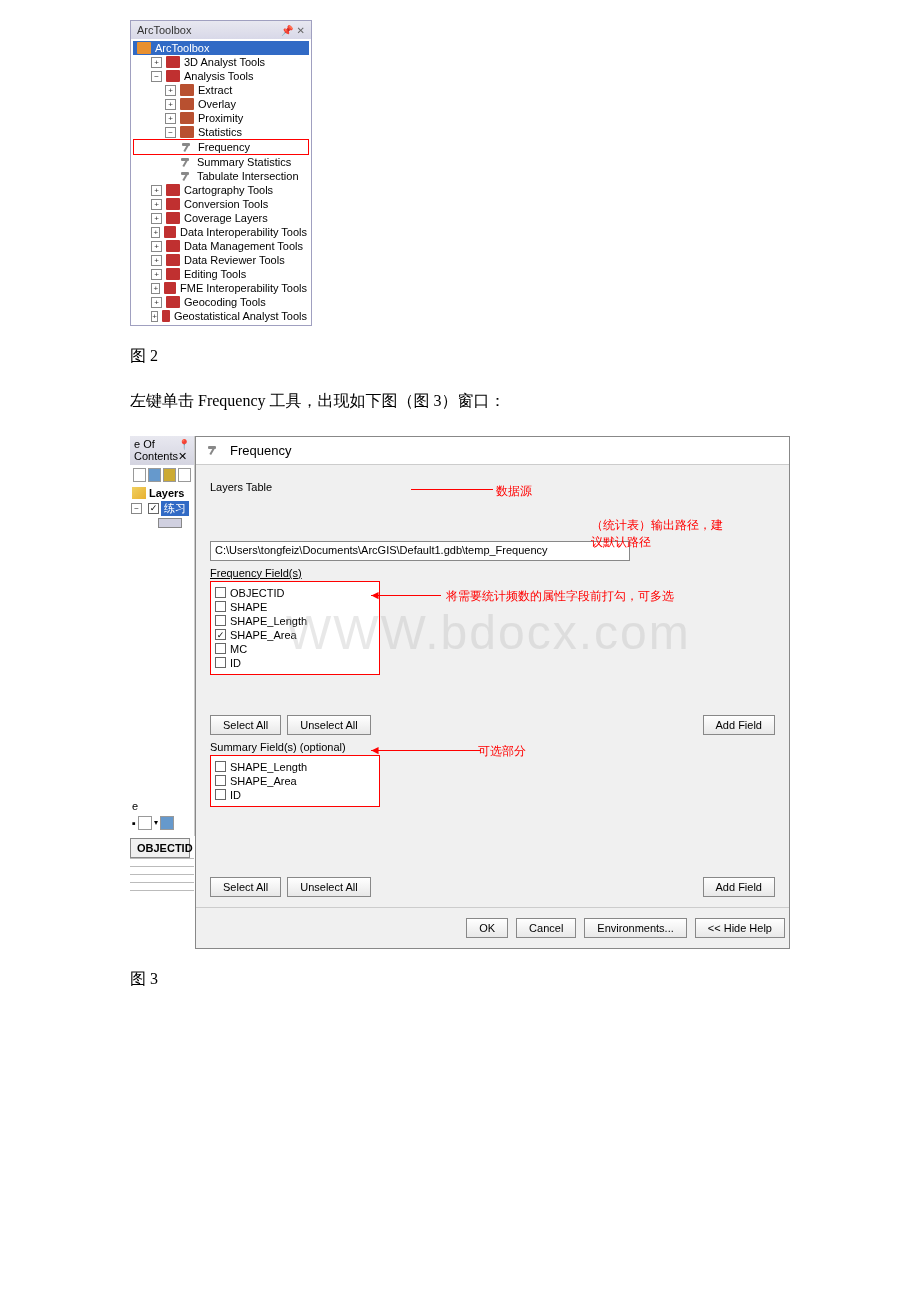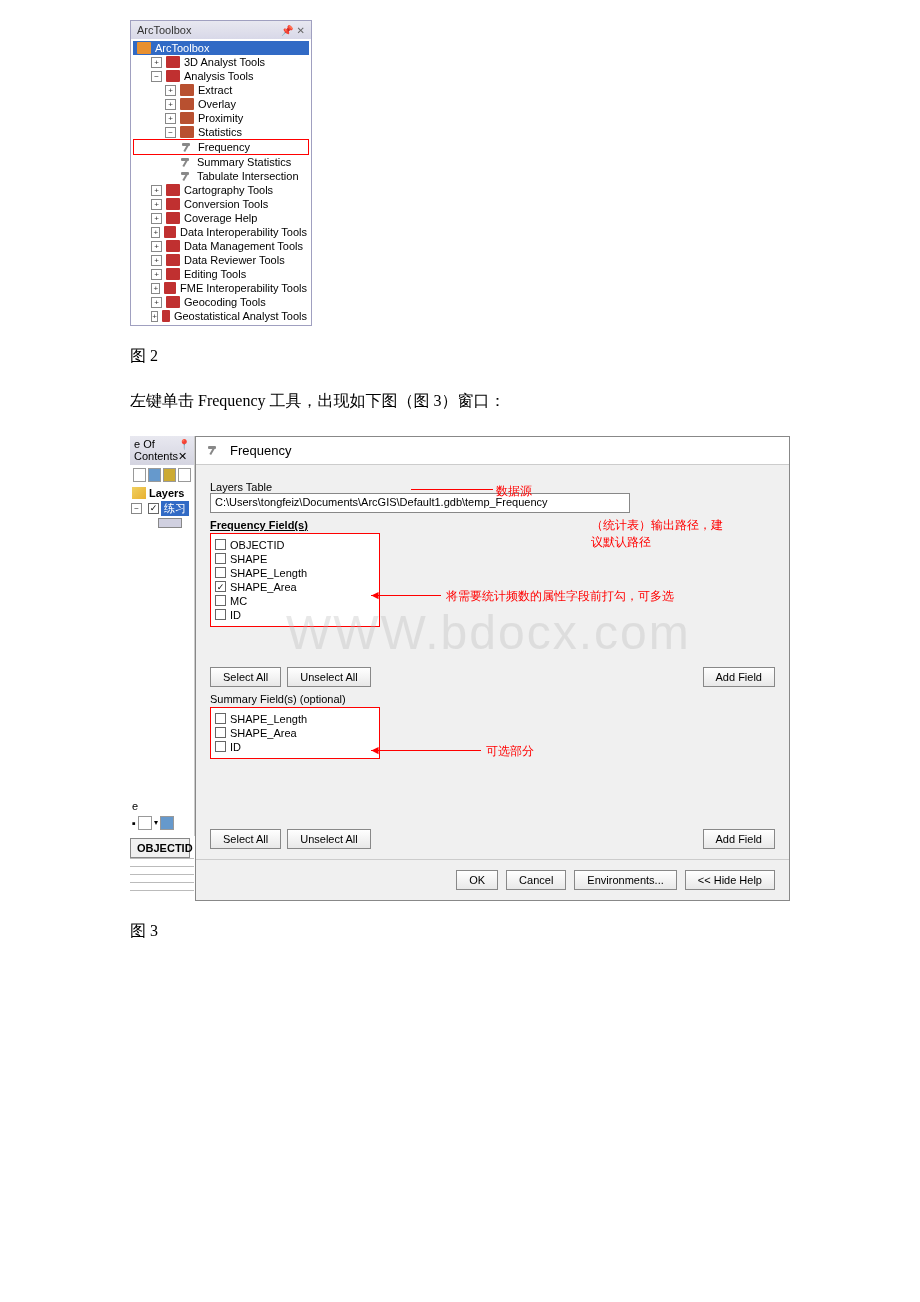--- a/index.html
+++ b/index.html
@@ -48,28 +48,28 @@
     .freq-dialog { margin-left: 65px; background: #f0f0f0; border: 1px solid #888; width: 595px; }
     .freq-title { display: flex; align-items: center; padding: 6px 10px; background: #fff; gap: 6px; font-size: 13px; }
     .freq-body { background: #f0f0f0; padding: 10px 14px; border-top: 1px solid #ccc; position: relative; }
     .field-label { font-size: 11px; color: #000; margin-top: 6px; }
     .red-strike { color: red; text-decoration: line-through; }
     .dropdown { width: 390px; height: 20px; border: 1px solid #888; background: #fff; font-size: 11px; padding: 2px 4px; display: inline-block; }
     .dropdown-arrow { width: 18px; height: 20px; border: 1px solid #888; background: #f0f0f0; display: inline-flex; align-items: center; justify-content: center; font-size: 8px; vertical-align: top; margin-left: 4px; }
     .browse-btn { width: 22px; height: 20px; border: 1px solid #888; background: #fff; display: inline-flex; align-items: center; justify-content: center; vertical-align: top; margin-left: 4px; }
     .folder-icon { width: 14px; height: 10px; background: #e8c060; display: inline-block; border-radius: 1px; }
     .red-box-input { border: 1.5px solid red; padding: 0 2px 4px 2px; margin-top: -2px; }
-    .output-field { width: 420px; height: 20px; border: 1px solid #888; background: #fff; font-size: 11px; padding: 2px 4px; display: block; overflow: hidden; white-space: nowrap; }
+    .output-field { width: 420px; height: 20px; border: 1px solid #888; background: #fff; font-size: 11px; padding: 2px 4px; display: block; overflow: hidden; white-space: nowrap; margin-top: 48px; }
     .field-list { border: 1.5px solid red; background: #fff; width: 170px; padding: 4px; margin-top: 2px; font-size: 11px; }
     .field-list-row { display: flex; align-items: center; gap: 4px; padding: 1px 0; }
     .summary-list { background: #fff; border: 1.5px solid red; width: 170px; padding: 4px; margin-top: 2px; font-size: 11px; }
     .btn { border: 1px solid #888; background: linear-gradient(to bottom,#fff,#e8e8e8); padding: 3px 12px; font-size: 11px; cursor: pointer; }
     .btn-row { display: flex; justify-content: space-between; margin-top: 8px; }
     .btn-row-left { display: flex; gap: 6px; }
-    .footer-btns { background: #f0f0f0; padding: 10px 14px; border-top: 1px solid #ccc; display: flex; justify-content: flex-end; gap: 8px; }
+    .footer-btns { background: #f0f0f0; padding: 10px 4px; border-top: 1px solid #ccc; display: flex; justify-content: flex-end; gap: 8px; }
     .annotation { color: red; font-size: 12px; position: absolute; }
     .arrow-line { position: absolute; background: red; height: 1px; }
     .arrow-head { position: absolute; color: red; font-size: 12px; }
     .watermark { position: absolute; top: 140px; left: 90px; font-size: 48px; color: rgba(180,180,180,0.3); font-family: Arial; letter-spacing: 2px; pointer-events: none; }
     .under-toc-e { font-size: 11px; padding: 2px; }
     .under-toc-icons { padding: 2px; display: flex; gap: 2px; align-items: center; font-size: 11px; }
     .objectid-box { border: 1px solid #888; padding: 3px 6px; font-size: 11px; font-weight: bold; background: #f0f0f0; width: 60px; margin-top: 6px; }
     .ruled { border-top: 1px solid #bbb; height: 8px; }
     .tri-down { font-size: 8px; }
   </style>
@@ -137,21 +137,21 @@
         <span>Cartography Tools</span>
       </div>
     <div class="tree-row tree-indent-2">
         <span class="expand-btn">+</span>
         <span class="toolbox-red-icon"></span>
         <span>Conversion Tools</span>
       </div>
     <div class="tree-row tree-indent-2">
         <span class="expand-btn">+</span>
         <span class="toolbox-red-icon"></span>
-        <span>Coverage Help</span>
+        <span>Coverage Layers</span>
       </div>
     <div class="tree-row tree-indent-2">
         <span class="expand-btn">+</span>
         <span class="toolbox-red-icon"></span>
         <span>Data Interoperability Tools</span>
       </div>
     <div class="tree-row tree-indent-2">
         <span class="expand-btn">+</span>
         <span class="toolbox-red-icon"></span>
         <span>Data Management Tools</span>
@@ -235,21 +235,21 @@
     <div class="freq-body">
       <div class="watermark">WWW.bdocx.com</div>
 
       <span class="annotation" style="top:18px; left:300px;">数据源</span>
       <span class="arrow-line" style="top:24px; left:215px; width:82px;"></span>
 
       <div class="field-label">Layers Table</div>
       <span class="output-field">C:\Users\tongfeiz\Documents\ArcGIS\Default1.gdb\temp_Frequency</span>
       <span class="annotation" style="top:52px; left:395px; width:140px;">（统计表）输出路径，建议默认路径</span>
 
-      <div class="field-label" style="text-decoration:underline;font-weight:bold;">Frequency Field(s)</div>
+      <div class="field-label" style="text-decoration:underline;">Frequency Field(s)</div>
       <div class="field-list">
         <div class="field-list-row">
             <span class="checkbox"></span>
             <span>OBJECTID</span>
           </div>
         <div class="field-list-row">
             <span class="checkbox"></span>
             <span>SHAPE</span>
           </div>
         <div class="field-list-row">
@@ -291,21 +291,21 @@
             <span class="checkbox"></span>
             <span>SHAPE_Area</span>
           </div>
         <div class="field-list-row">
             <span class="checkbox"></span>
             <span>ID</span>
           </div>
       </div>
       <span class="arrow-line" style="top:285px; left:175px; width:110px;"></span>
       <span class="arrow-head" style="top:278px; left:173px;">◄</span>
-      <span class="annotation" style="top:278px; left:290px;">可选部分</span>
+      <span class="annotation" style="top:278px; left:282px;">可选部分</span>
 
       <div class="btn-row" style="margin-top:70px;">
         <div class="btn-row-left">
           <button class="btn">Select All</button>
           <button class="btn">Unselect All</button>
         </div>
         <button class="btn">Add Field</button>
       </div>
     </div>
     <div class="footer-btns">

